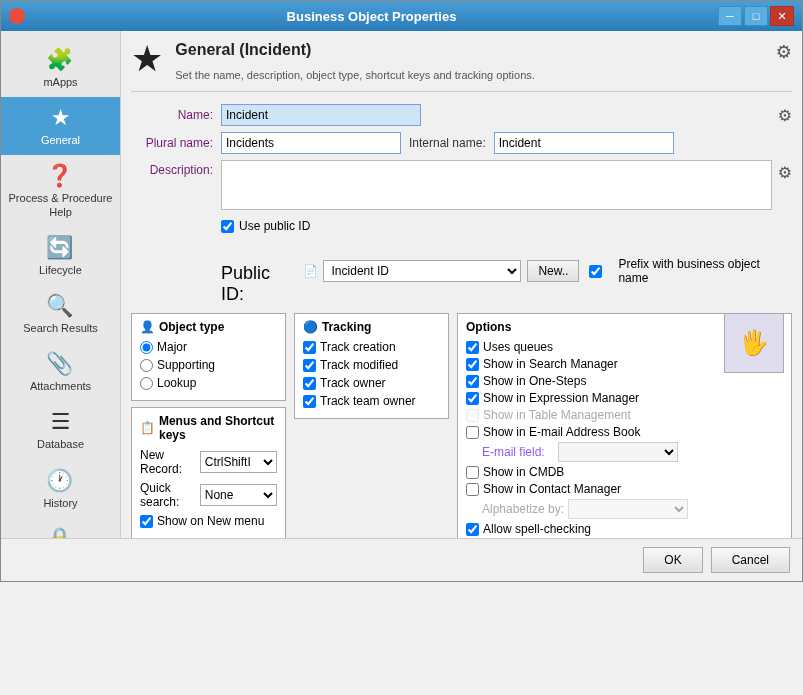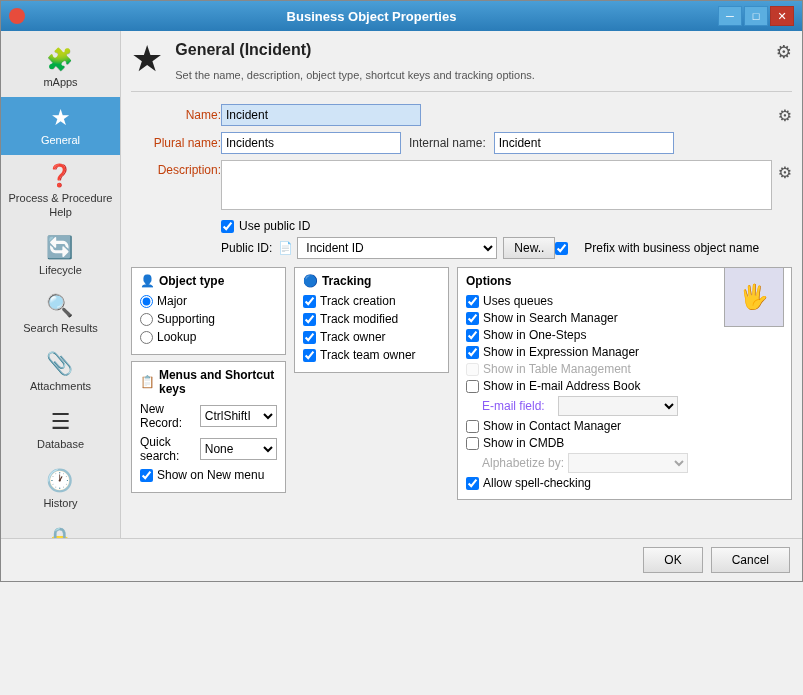--- a/index.html
+++ b/index.html
@@ -127,22 +127,22 @@
 
     
     .form-row {
       display: flex;
       align-items: center;
       margin-bottom: 6px;
     }
     .form-label {
       width: 90px;
       text-align: right;
-      padding-right: 0;
-      color: #c2410c;
+      padding-right: 8px;
+      color: #701a75;
       font-size: 12px;
       flex-shrink: 0;
     }
     .form-input {
       height: 22px;
       border: 1px solid #7a9ed4;
       padding: 2px 4px;
       font-size: 12px;
       background: white;
     }
@@ -178,39 +178,39 @@
       margin-left: 90px;
     }
     .checkbox-row input[type=checkbox] { margin-right: 5px; }
 
     .public-id-row {
       display: flex;
       align-items: center;
       margin-bottom: 8px;
       margin-left: 90px;
     }
-    .public-id-label { margin-right: 6px; font-size: 12px; }
+    .public-id-label { margin-right: 6px; font-size: 18px; margin-top: 26px; }
     .public-id-select {
       height: 22px;
       border: 1px solid #aaa;
       background: white;
       font-size: 12px;
       width: 200px;
       padding: 0 4px;
     }
     .new-btn {
       height: 22px;
       padding: 0 10px;
       margin-left: 6px;
       background: linear-gradient(to bottom, #f5f5f5, #e0e0e0);
       border: 1px solid #aaa;
       font-size: 12px;
       cursor: pointer;
     }
-    .prefix-check { display: flex; align-items: center; gap: 16px; font-size: 12px; }
+    .prefix-check { margin-left: 10px; display: flex; align-items: center; gap: 16px; font-size: 12px; }
 
     
     .three-col {
       display: flex;
       gap: 8px;
       flex: 1;
     }
 
     .section-box {
       border: 1px solid #aaa;
@@ -555,25 +555,25 @@
               <span>Show in E-mail Address Book</span>
             </div>
             <div class="email-row">
               <span class="email-label">E-mail field:</span>
               <select class="email-select">
                 <option></option>
               </select>
             </div>
             <div class="options-check">
               <input type="checkbox" style="">
+              <span>Show in CMDB</span>
+            </div>
+            <div class="options-check">
+              <input type="checkbox" style="">
               <span>Show in Contact Manager</span>
-            </div>
-            <div class="options-check">
-              <input type="checkbox" style="">
-              <span>Show in CMDB</span>
             </div>
             <div class="alpha-row">
               <span class="alpha-label">Alphabetize by:</span>
               <select class="alpha-select" disabled="">
                 <option></option>
               </select>
             </div>
             <div class="options-check">
               <input type="checkbox" checked="" style="">
               <span>Allow spell-checking</span>

